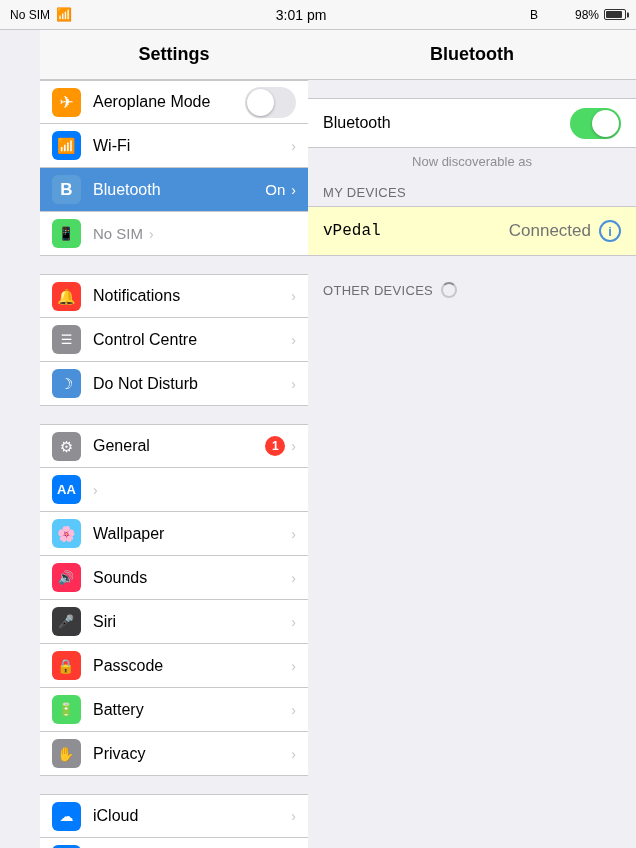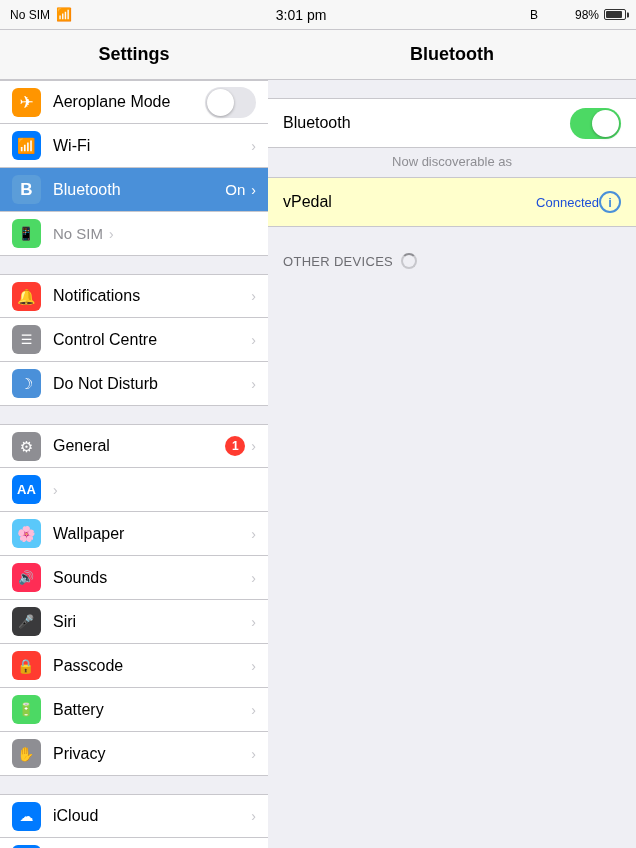--- a/index.html
+++ b/index.html
@@ -34,20 +34,21 @@
       content: ''; position: absolute; right: -4px; top: 50%; transform: translateY(-50%);
       width: 2px; height: 5px; background: #333; border-radius: 0 1px 1px 0;
     }
     .battery-fill { height: 100%; background: #333; border-radius: 1px; width: 88%; }
 
     
     .main-layout {
       display: flex;
       flex: 1;
       overflow: hidden;
+      padding-left: 40px;
     }
 
     
     .settings-panel {
       width: 268px;
       background: #efeff4;
       display: flex;
       flex-direction: column;
       overflow: hidden;
       flex-shrink: 0;
@@ -234,25 +235,27 @@
       display: flex;
       align-items: center;
       padding: 0 15px;
       background: #ffffcc;
     }
 
     .bt-device-name {
       flex: 1;
       font-size: 16px;
       color: #000;
+      font-family: Liberation Mono, monospace;
     }
 
     .bt-device-status {
-      font-size: 13px;
-      color: #1d4ed8;
+      font-size: 17px;
+      color: #737373;
+      margin-right: 8px;
     }
 
     .info-icon {
       width: 22px;
       height: 22px;
       border: 2px solid #4a90d9;
       border-radius: 50%;
       display: flex;
       align-items: center;
       justify-content: center;
@@ -499,20 +502,21 @@
 
       <div class="bt-toggle-row">
         <span class="bt-toggle-label">Bluetooth</span>
         <div class="toggle-switch">
           <div class="toggle-knob"></div>
         </div>
       </div>
 
       <div class="bt-discoverable">Now discoverable as</div>
 
+      <div class="bt-section-header">MY DEVICES</div>
 
       <div class="bt-device-row">
         <span class="bt-device-name">vPedal</span>
         <span class="bt-device-status">Connected</span>
         <div class="info-icon">
           <span>i</span>
         </div>
       </div>
 
       <div class="bt-other-section">

